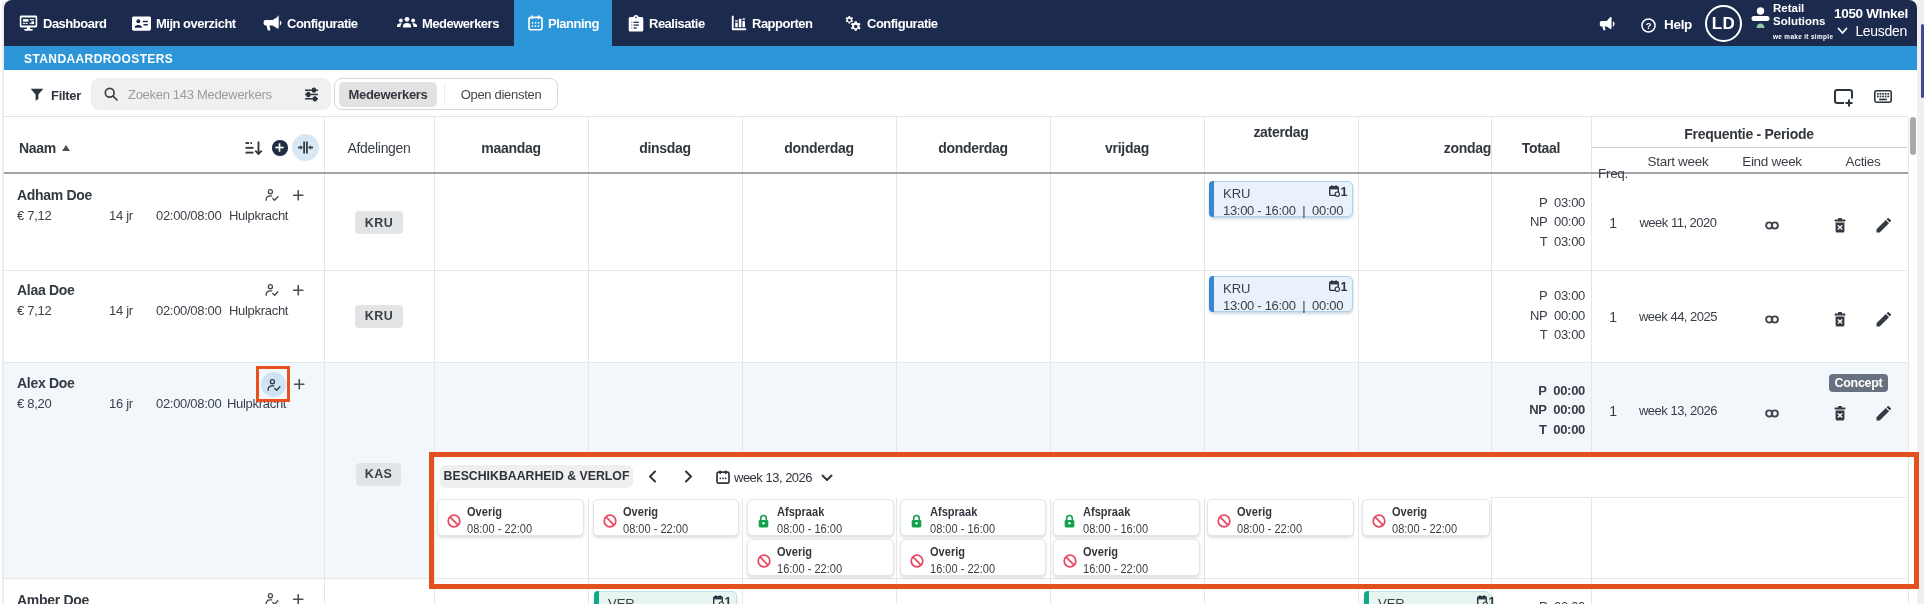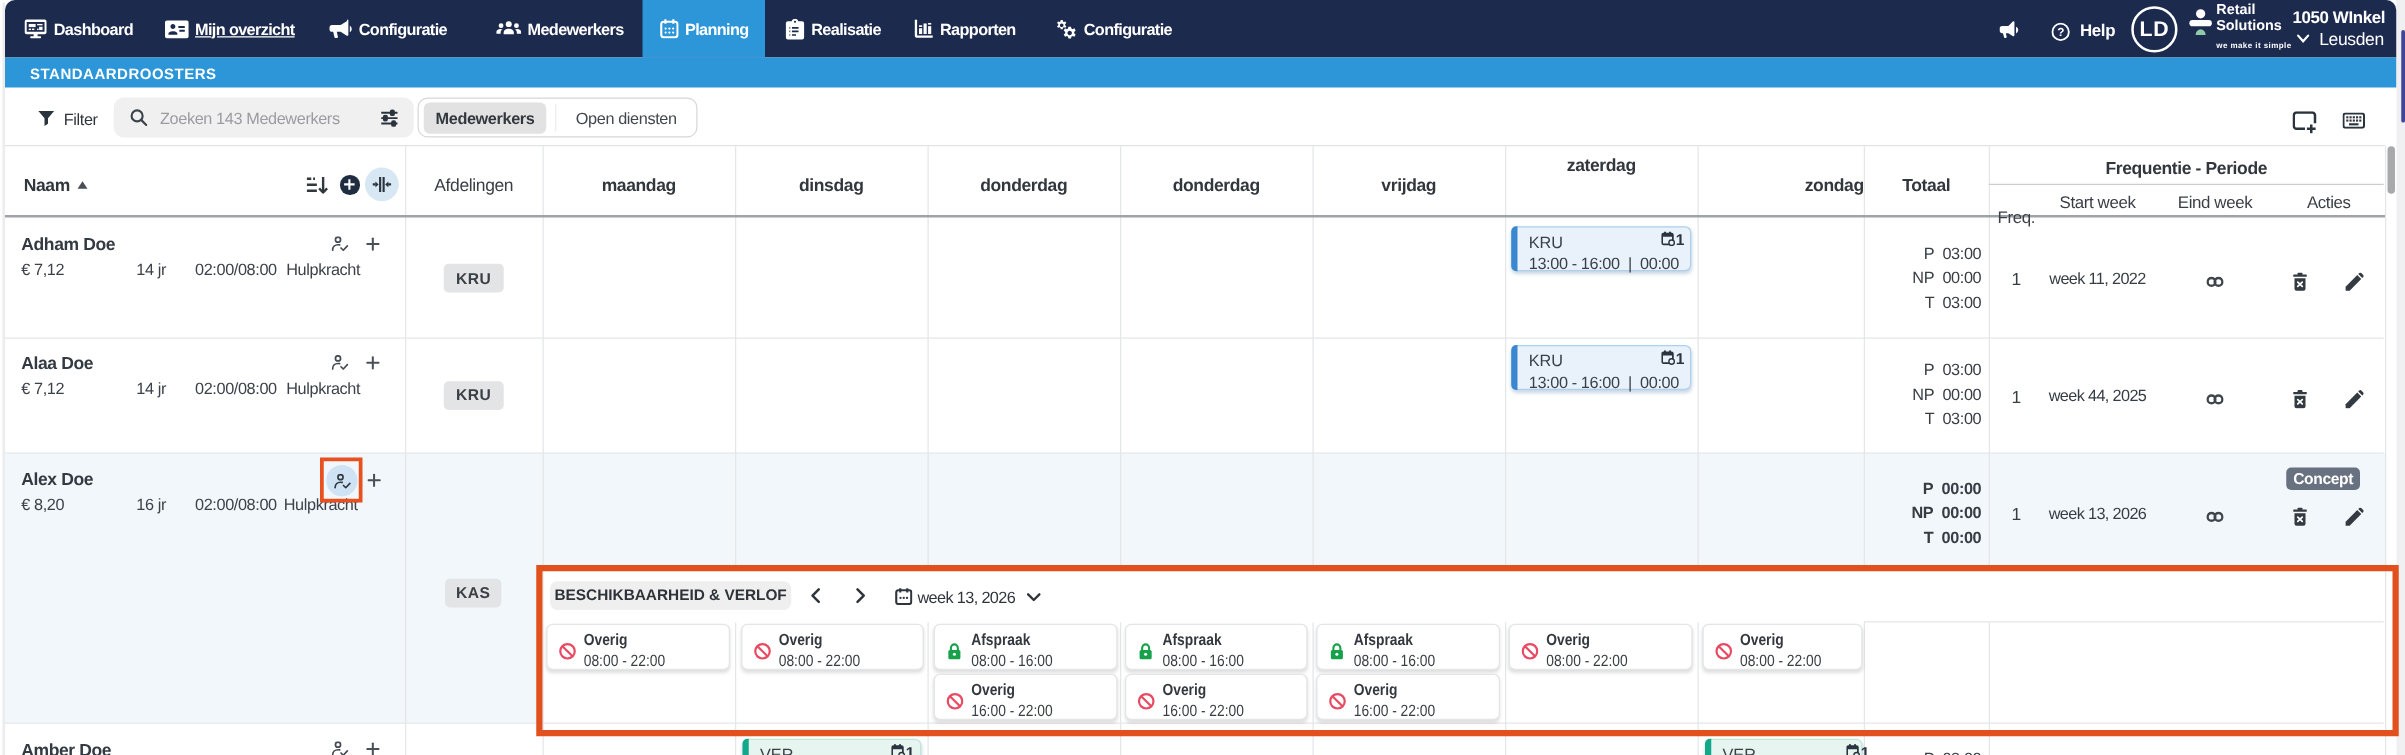--- a/index.html
+++ b/index.html
@@ -61,21 +61,21 @@
         <path d="M21 2H3c-1.1 0-2 .9-2 2v11c0 1.1.9 2 2 2h7v2H7.5c-.55 0-1 .45-1 1s.45 1 1 1h9c.55 0 1-.45 1-1s-.45-1-1-1H14v-2h7c1.1 0 2-.9 2-2V4c0-1.1-.9-2-2-2zm0 12.5H3V4.5h18v10z"></path>
         <rect x="5" y="6.5" width="7" height="3.2"></rect>
         <rect x="13.5" y="6.5" width="5.5" height="1.4"></rect>
         <rect x="15.5" y="9.3" width="3.5" height="3.4"></rect>
         <rect x="5" y="11.2" width="2.4" height="1.5"></rect>
         <rect x="8.3" y="11.2" width="2.4" height="1.5"></rect>
         <rect x="13.5" y="11.2" width="1.5" height="1.5"></rect>
       </svg>
     <span>Dashboard</span>
   </div>
-  <div class="nav-item" style="left:132px;text-decoration:underline;">
+  <div class="nav-item" style="left:132px;">
     <svg width="19" height="19" viewBox="0 0 24 24" fill="#fff">
         <path d="M22 3H2C.9 3 0 3.9 0 5v14c0 1.1.9 2 2 2h20c1.1 0 2-.9 2-2V5c0-1.1-.9-2-2-2zM8 6.5c1.4 0 2.5 1.1 2.5 2.5S9.4 11.5 8 11.5 5.5 10.4 5.5 9 6.6 6.5 8 6.5zm4.5 11h-9v-1.2c0-1.5 3-2.3 4.5-2.3s4.5.8 4.5 2.3v1.2zm7.5-3h-5.5v-2H20v2zm0-4h-6.5v-2H20v2z"></path>
       </svg>
     <span>Mijn overzicht</span>
   </div>
   <div class="nav-item" style="left:263px;">
     <svg width="19" height="17" viewBox="0 0 24 22" fill="#fff">
         <path d="M20 1.5v15c0 .8-.9 1.4-1.6 1L12 13.5H8l1.2 5.2c.1.6-.3 1.3-1 1.3H6.6c-.5 0-.9-.3-1-.8L4.3 13.5H3c-1.4 0-2.5-1.1-2.5-2.5V9c0-1.4 1.1-2.5 2.5-2.5h9l6.4-4C19.1.1 20 .7 20 1.5z"></path>
         <path d="M21.5 7.2c1.2.6 2 1.9 2 3.3s-.8 2.7-2 3.3V7.2z"></path>
       </svg>
@@ -172,21 +172,21 @@
       </svg>
     </div>
   <div class="ab w" style="right:17px;top:23px;font-size:14px;white-space:nowrap;">Leusden</div>
 
   <div class="ab" style="left:4px;top:116px;width:1904px;height:1px;background:#e2e3e5;"></div>
   <div class="ab" style="left:29.5px;top:88px;">
     <svg width="14" height="14" viewBox="0 0 16 16" fill="#2b333d">
         <path d="M.8.8h14.4L9.6 7.5v5.1l-3.2 2V7.5L.8.8z"></path>
       </svg>
   </div>
-  <div class="ab" style="left:51px;top:88px;font-size:13px;font-weight:normal;color:#2f353c;">Filter</div>
+  <div class="ab" style="left:51px;top:88px;font-size:13px;font-weight:bold;color:#2f353c;">Filter</div>
   <div class="ab" style="left:91px;top:78px;width:240px;height:32px;background:#f0f0f1;border-radius:8px;">
     <svg class="ab" style="left:13px;top:9px;" width="14" height="14" viewBox="0 0 14 14" fill="none" stroke="#3c424a" stroke-width="1.7">
         <circle cx="5.7" cy="5.7" r="4.4"></circle>
         <line x1="9.1" y1="9.1" x2="13" y2="13" stroke-linecap="round"></line>
       </svg>
     <div class="ab" style="left:37px;top:8.5px;font-size:13px;color:#9b9ba1;white-space:nowrap;">Zoeken 143 Medewerkers</div>
     <svg class="ab" style="left:213px;top:8.5px;" width="15" height="15" viewBox="0 0 15 15" stroke="#2b333d" stroke-width="1.5" fill="#2b333d">
         <line x1="1" y1="3.2" x2="14" y2="3.2"></line>
         <line x1="1" y1="7.5" x2="14" y2="7.5"></line>
         <line x1="1" y1="11.8" x2="14" y2="11.8"></line>
@@ -319,21 +319,21 @@
         <rect x="0.7" y="1.8" width="8.6" height="8.6" rx="1.1" fill="none" stroke="#2b3440" stroke-width="1.4"></rect>
         <rect x="1.2" y="2.2" width="7.6" height="2.2" fill="#2b3440"></rect>
         <rect x="2.2" y="0.2" width="1.5" height="2.9" rx="0.6" fill="#2b3440"></rect>
         <rect x="6.3" y="0.2" width="1.5" height="2.9" rx="0.6" fill="#2b3440"></rect>
         <circle cx="8.3" cy="9.2" r="2.2" fill="#e9f2fb" stroke="#2b3440" stroke-width="1.1"></circle>
       </svg>
     <div class="ab" style="left:130.5px;top:3px;font-size:12.5px;font-weight:bold;color:#2b3440;">1</div>
   </div>
   <div class="tot" style="top:192.5px;">P&nbsp; 03:00<br>NP&nbsp; 00:00<br>T&nbsp; 03:00</div>
   <div class="freqnum" style="left:1598px;top:215px;width:30px;">1</div>
-  <div class="wk" style="left:1618px;top:215px;">week 11, 2022</div>
+  <div class="wk" style="left:1618px;top:215px;">week 11, 2020</div>
   <svg class="ab" style="left:1765px;top:221px;" width="14" height="9" viewBox="0 0 14 9" fill="none" stroke="#3f454c" stroke-width="1.9">
       <circle cx="4.2" cy="4.5" r="3.1"></circle>
       <circle cx="9.8" cy="4.5" r="3.1"></circle>
     </svg>
   <svg class="ab" style="left:1834px;top:218px;" width="12" height="15" viewBox="0 0 12 15" fill="#333a41">
       <rect x="4" y="0" width="4" height="2.2" rx="0.8"></rect>
       <rect x="0.6" y="1.5" width="10.8" height="1.9" rx="0.5"></rect>
       <path d="M1.6 4.5 h8.8 V13 a1.6 1.6 0 0 1 -1.6 1.6 H3.2 A1.6 1.6 0 0 1 1.6 13 z"></path>
       <g stroke="#fff" stroke-width="1.4" stroke-linecap="round">
         <line x1="4.2" y1="7.7" x2="7.8" y2="11.1"></line>

